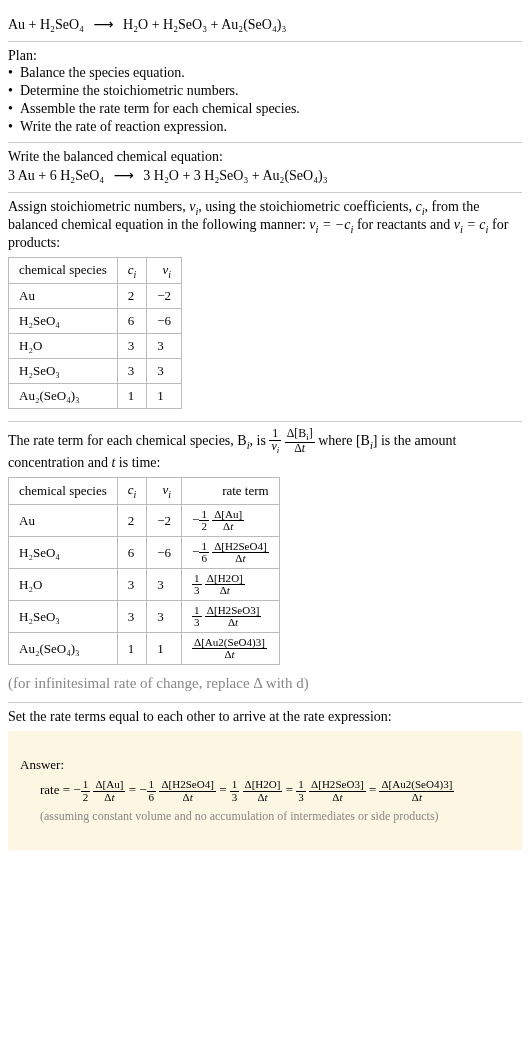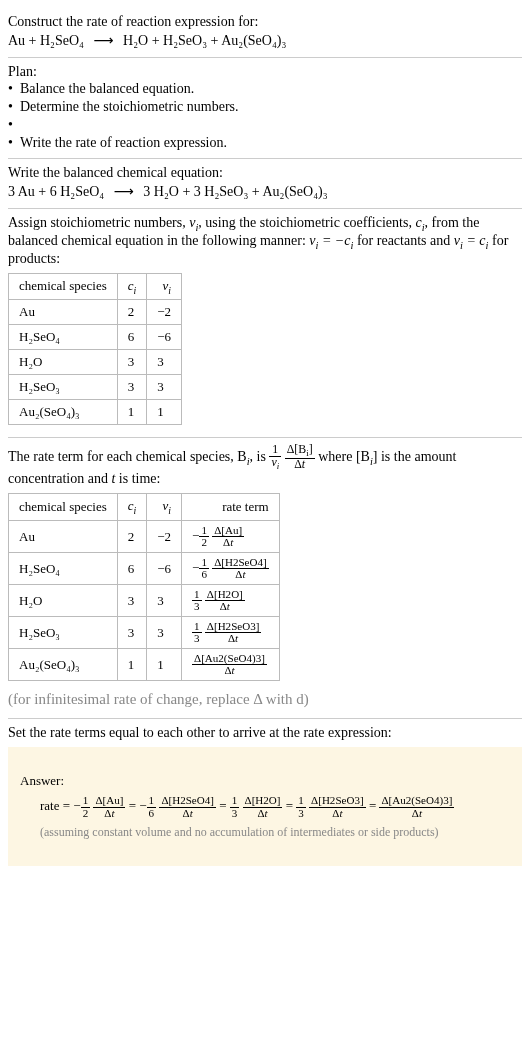--- a/index.html
+++ b/index.html
@@ -52,40 +52,40 @@
   }
   .answer-label { padding-bottom: 6px; }
   .rate-line { padding-left: 20px; white-space: nowrap; }
   .assume { color: #888; font-size: 12px; padding-left: 20px; padding-top: 6px; }
   .ital { font-style: italic; }
 </style>
 </head>
 <body>
 
 <div class="section">
-  <div>Construct the rate of reaction expression for:</div>
   <div class="equation">
     <span>Au + H₂SeO₄</span>
     <span class="arrow">⟶</span>
     <span>H₂O + H₂SeO₃ + Au₂(SeO₄)₃</span>
   </div>
 </div>
 
 <div class="section">
   <div>Plan:</div>
   <div class="bullet-line">
       <span class="bullet">•</span>
-      <span>Balance the balanced equation.</span>
+      <span>Balance the species equation.</span>
     </div>
   <div class="bullet-line">
       <span class="bullet">•</span>
       <span>Determine the stoichiometric numbers.</span>
     </div>
   <div class="bullet-line">
       <span class="bullet">•</span>
+      <span>Assemble the rate term for each chemical species.</span>
     </div>
   <div class="bullet-line">
       <span class="bullet">•</span>
       <span>Write the rate of reaction expression.</span>
     </div>
 </div>
 
 <div class="section">
   <div>Write the balanced chemical equation:</div>
   <div class="equation">

